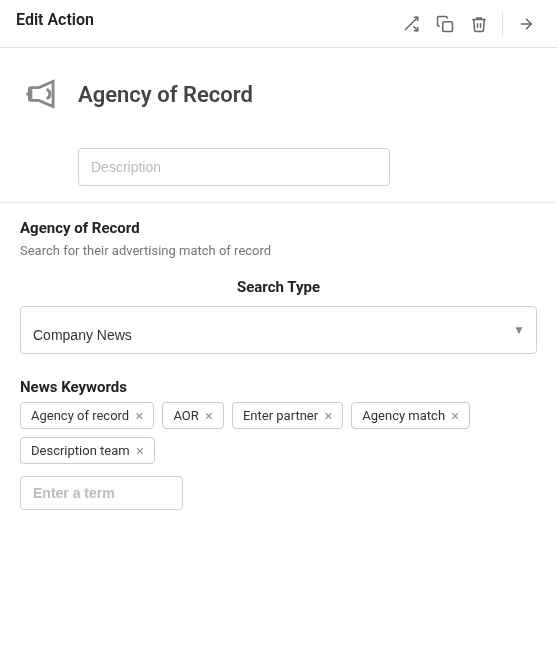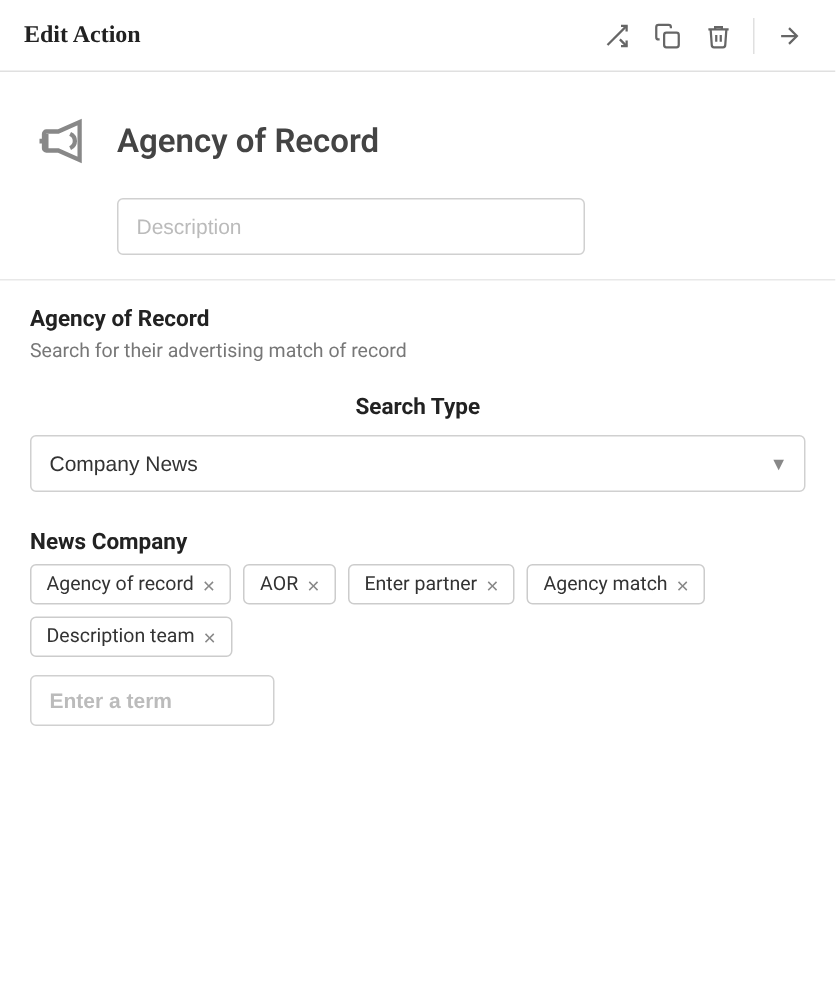--- a/index.html
+++ b/index.html
@@ -7,26 +7,24 @@
       font-family: -apple-system, BlinkMacSystemFont, 'Segoe UI', Roboto, sans-serif;
       background: #fff;
       width: 557px;
       min-height: 654px;
       color: #333;
     }
 
     
     .header {
       display: flex;
-      align-items: center;
       justify-content: space-between;
       padding: 10px 16px;
       border-bottom: 1px solid #e0e0e0;
       height: 48px;
-      font-family: Liberation Serif, serif;
     }
     .header-title {
       font-size: 16px;
       font-weight: 600;
       color: #222;
     }
     .header-actions {
       display: flex;
       align-items: center;
       gap: 4px;
@@ -65,21 +63,21 @@
       justify-content: center;
     }
     .icon-section-title {
       font-size: 22px;
       font-weight: 600;
       color: #444;
     }
     .description-input {
       display: block;
       width: 312px;
-      margin: 0 20px 16px 78px;
+      margin: 16px 20px 16px 78px;
       padding: 10px 12px;
       border: 1px solid #d0d0d0;
       border-radius: 4px;
       font-size: 14px;
       color: #999;
       outline: none;
       background: #fff;
     }
     .description-input::placeholder { color: #bbb; }
 
@@ -113,21 +111,21 @@
       color: #222;
       margin-bottom: 10px;
       text-align: center;
     }
     .select-wrapper {
       position: relative;
       margin-bottom: 24px;
     }
     .select-field {
       width: 100%;
-      padding: 10px 36px 10px 12px;
+      padding: 20px 36px 10px 12px;
       border: 1px solid #d0d0d0;
       border-radius: 4px;
       font-size: 14px;
       color: #333;
       background: #fff;
       appearance: none;
       cursor: pointer;
       outline: none;
     }
     .select-chevron {
@@ -257,21 +255,21 @@
       <select class="select-field">
         <option>Company News</option>
         <option>Press Release</option>
         <option>Blog Post</option>
       </select>
       <span class="select-chevron">▼</span>
     </div>
   </div>
 
   <div>
-    <div class="keywords-label">News Company</div>
+    <div class="keywords-label">News Keywords</div>
 
     <div class="keywords-container">
       <div class="keyword-tag">
         <span>Agency of record</span>
         <button class="keyword-remove" aria-label="Remove Agency of record">×</button>
       </div>
       <div class="keyword-tag">
         <span>AOR</span>
         <button class="keyword-remove" aria-label="Remove AOR">×</button>
       </div>

